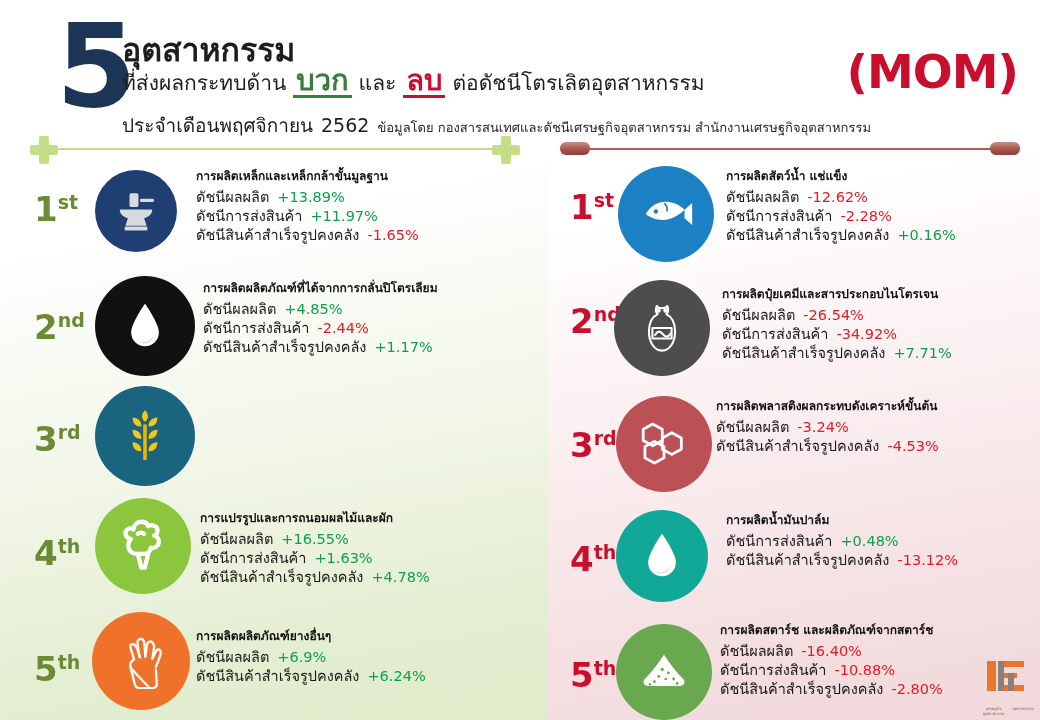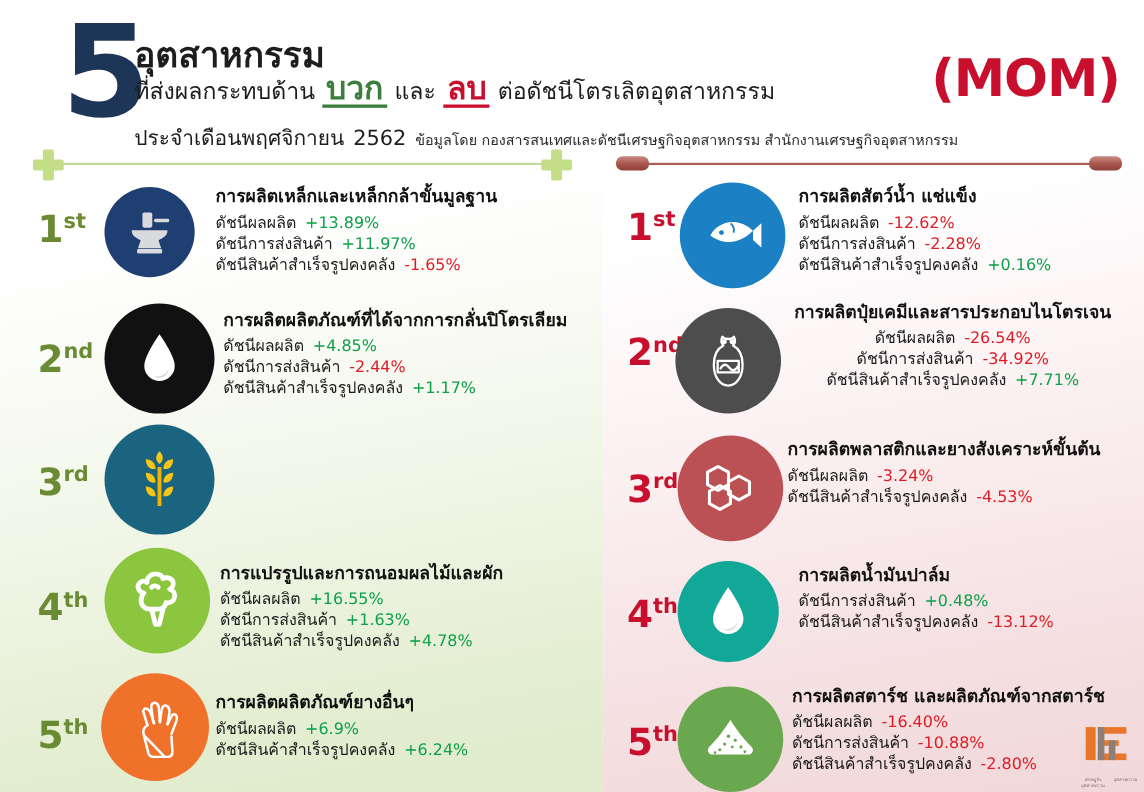--- a/index.html
+++ b/index.html
@@ -114,21 +114,21 @@
 
   .badge {
     position: absolute; border-radius: 50%;
     display: flex; align-items: center; justify-content: center;
     overflow: hidden;
   }
   .badge svg { display: block; }
 
   .txt { position: absolute; }
   .ind-title {
-    font-size: 16px; font-weight: bold; color: #111111;
+    font-size: 12px; font-weight: bold; color: #111111;
     white-space: nowrap; margin-bottom: 3px;
   }
   .metric {
     font-size: 14.5px; color: #1a1a1a; white-space: nowrap;
     line-height: 1.32;
   }
   .metric .val { font-weight: normal; margin-left: 8px; }
   .val-pos { color: #0ea04a; }
   .val-neg { color: #e01b24; }
 
@@ -313,42 +313,42 @@
       <path d="M20 6c2 3 10 3 12 0"></path>
       <path d="M20 6c-2 4-1 7 1 9-6 3-10 10-10 20 0 12 6 22 15 22s15-10 15-22c0-10-4-17-10-20 2-2 3-5 1-9"></path>
       <circle cx="22" cy="11" r="1.4" fill="#ffffff"></circle>
                 <circle cx="30" cy="11" r="1.4" fill="#ffffff"></circle>
       <path d="M15 31h22v12H15z"></path>
       <path d="M18 39c3-5 6-5 9-1 3 4 6 4 9-1"></path>
               </g>
             </svg>
           </span>
         </div>
-        <div class="txt" style="left: 174px; top: 1px; text-align: center;">
+        <div class="txt" style="left: 174px; top: 14px;">
           <div class="ind-title">การผลิตปุ๋ยเคมีและสารประกอบไนโตรเจน</div>
           <div class="metric"><span>ดัชนีผลผลิต</span><span class="val val-neg">-26.54%</span></div>
           <div class="metric"><span>ดัชนีการส่งสินค้า</span><span class="val val-neg">-34.92%</span></div>
           <div class="metric"><span>ดัชนีสินค้าสำเร็จรูปคงคลัง</span><span class="val val-pos">+7.71%</span></div>
         </div>
       </div>
       <div class="row" style="position: absolute; top: 222px; left: 0px; right: 0px; height: 110px;">
         <div class="rank rank-red" style="top: 44px;"><span>3</span><sup>rd</sup></div>
         <div class="badge" style="left: 68px; top: 12px; width: 96px; height: 96px; background: rgb(187, 80, 85);">
           <span>
             <svg width="54" height="52" viewBox="0 0 62 60">
               <g fill="none" stroke="#ffffff" stroke-width="3.2" stroke-linejoin="round">
       <path d="M16 5l11 6v13l-11 6-11-6V11z" transform="translate(2,2)"></path>
       <path d="M42 19l11 6v13l-11 6-11-6V25z" transform="translate(-2,-2)"></path>
       <path d="M18 31l11 6v13l-11 6-11-6V37z" transform="translate(2,-4)"></path>
               </g>
             </svg>
           </span>
         </div>
         <div class="txt" style="left: 168px; top: 12px;">
-          <div class="ind-title">การผลิตพลาสติกและยางสังเคราะห์ขั้นต้น</div>
+          <div class="ind-title">การผลิตพลาสติงผลกระทบดังเคราะห์ขั้นต้น</div>
           <div class="metric"><span>ดัชนีผลผลิต</span><span class="val val-neg">-3.24%</span></div>
           <div class="metric"><span>ดัชนีสินค้าสำเร็จรูปคงคลัง</span><span class="val val-neg">-4.53%</span></div>
         </div>
       </div>
       <div class="row" style="position: absolute; top: 330px; left: 0px; right: 0px; height: 110px;">
         <div class="rank rank-red" style="top: 50px;"><span>4</span><sup>th</sup></div>
         <div class="badge" style="left: 68px; top: 18px; width: 92px; height: 92px; background: rgb(18, 168, 151);">
           <span>
             <svg width="40" height="48" viewBox="0 0 40 52">
               <path d="M20 2C20 2 5 23 5 33a15 15 0 0030 0C35 23 20 2 20 2z" fill="#ffffff"></path>

